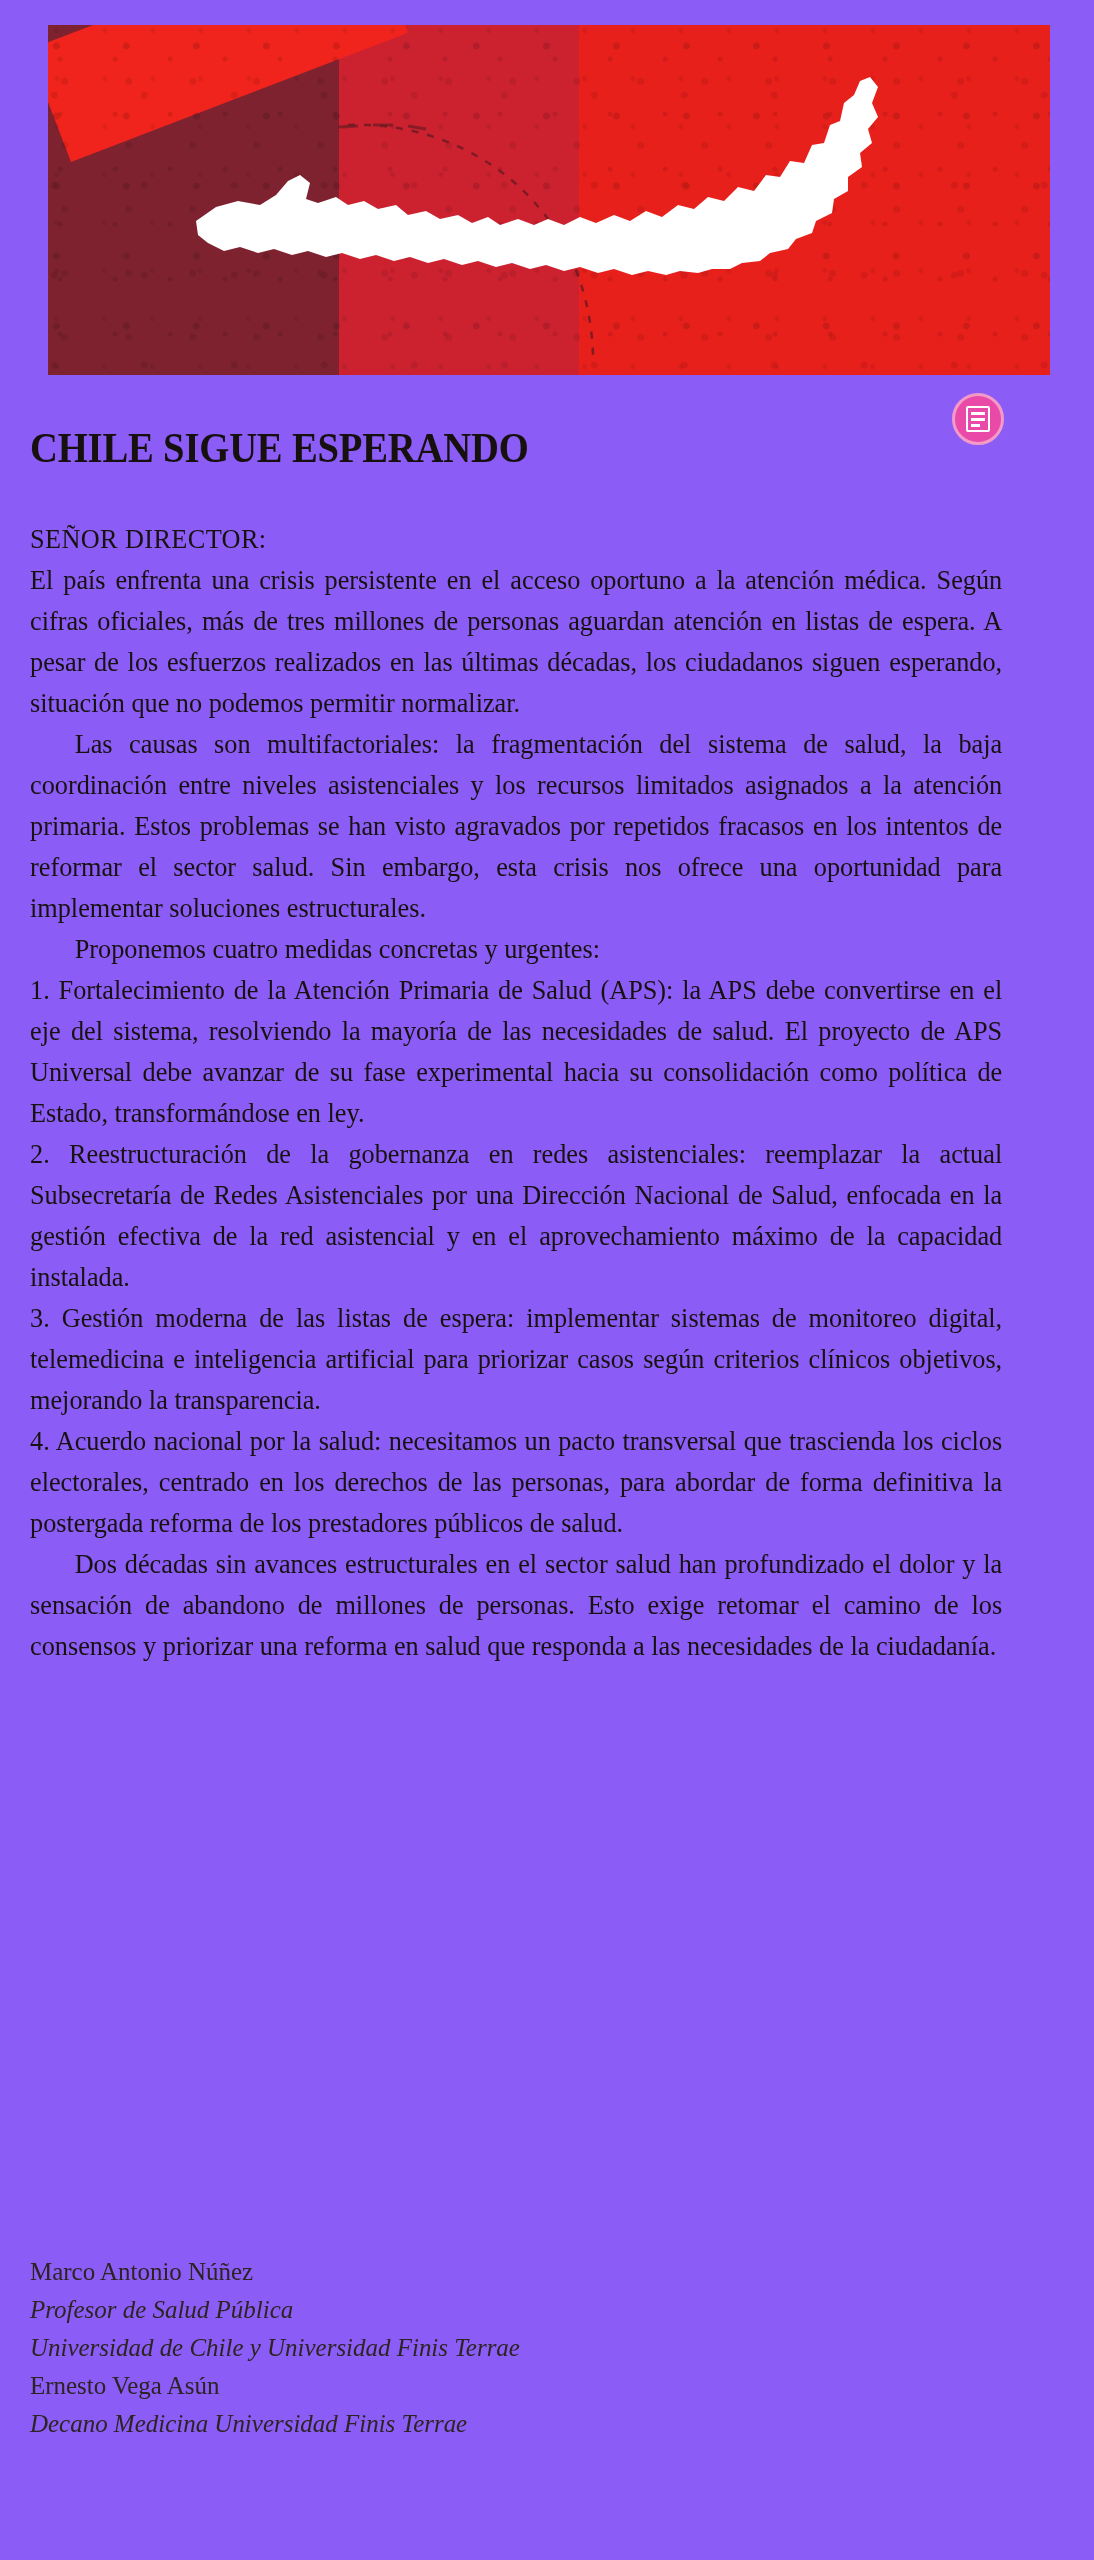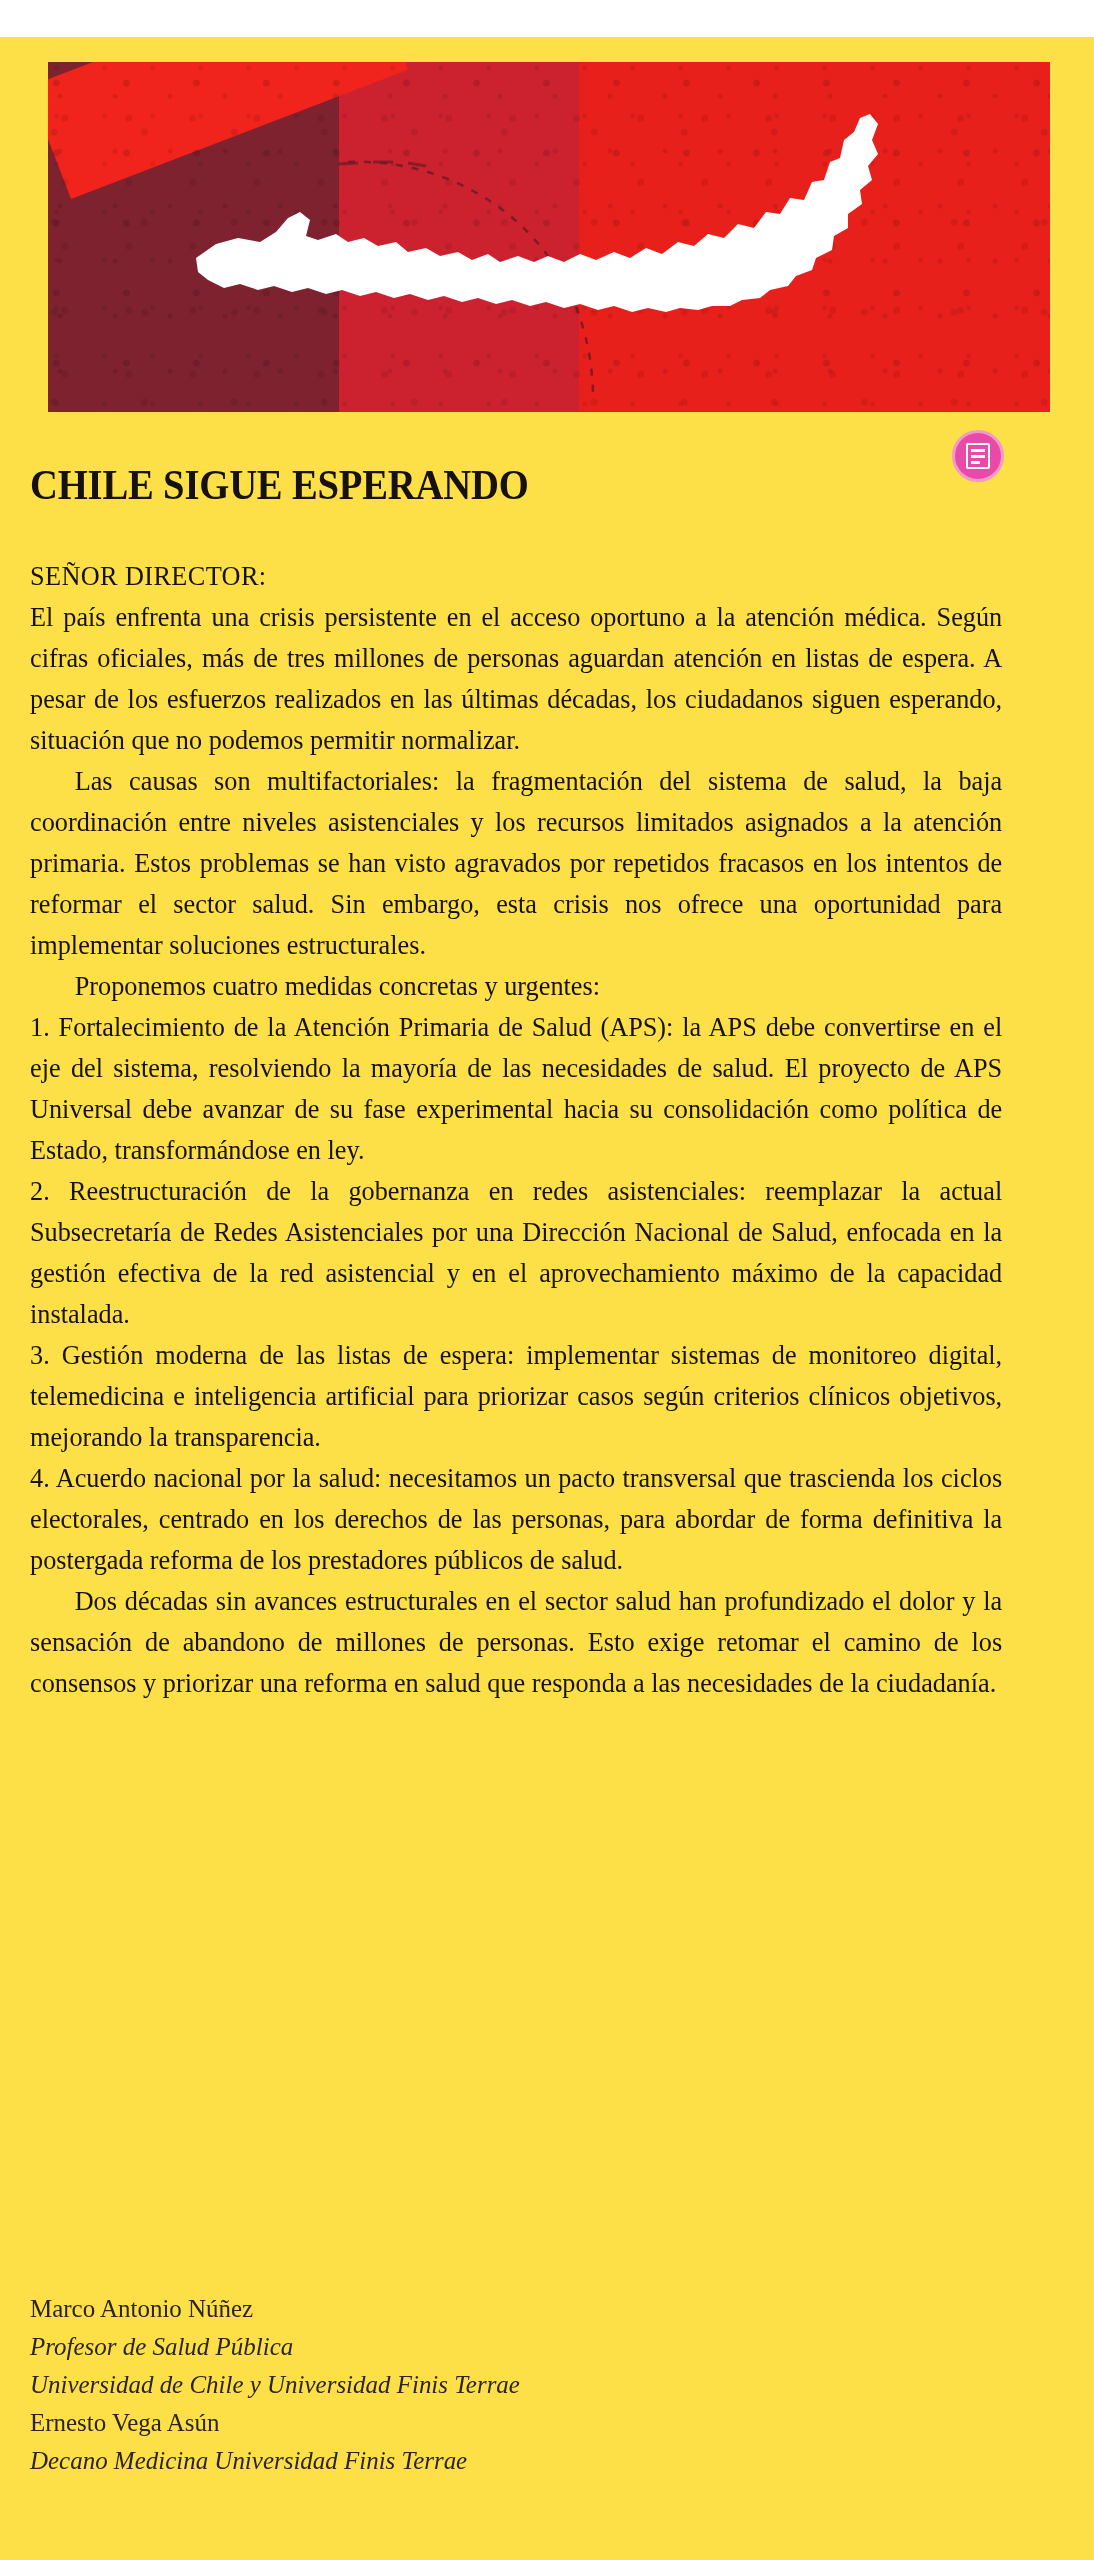--- a/index.html
+++ b/index.html
@@ -13,22 +13,21 @@
     height: 2560px;
     position: relative;
     font-family: "Liberation Serif", "DejaVu Serif", serif;
     color: #111111;
     overflow: hidden;
   }
 
   .page {
     position: absolute;
     inset: 0;
-    background: #fde047;
-    margin-top: 37px;
+    background: #8b5cf6;
   }
 
   
   .illustration {
     position: absolute;
     left: 48px;
     top: 25px;
     width: 1002px;
     height: 350px;
     overflow: hidden;

